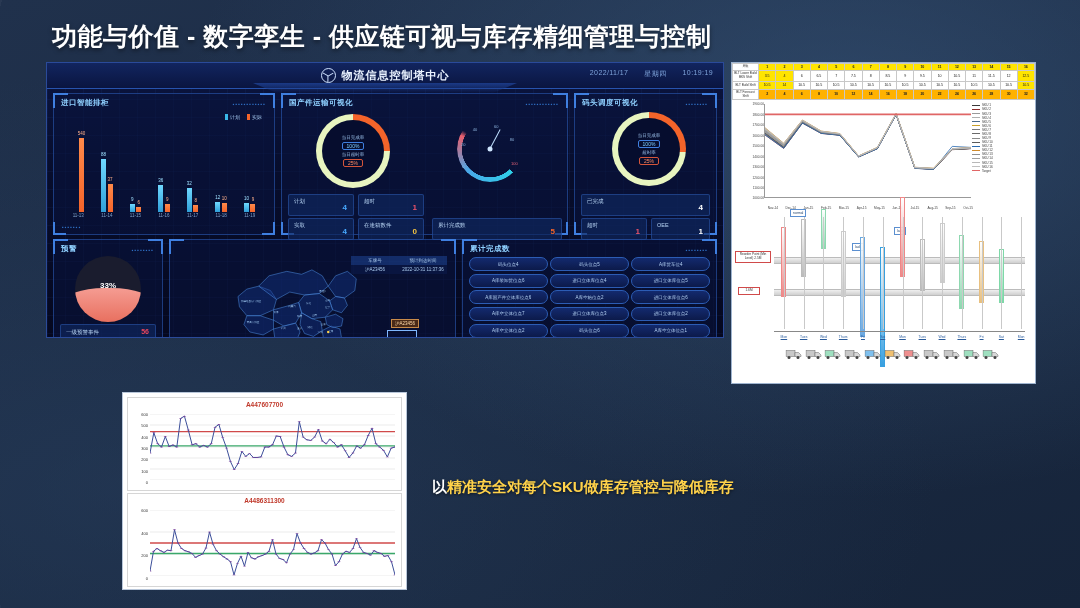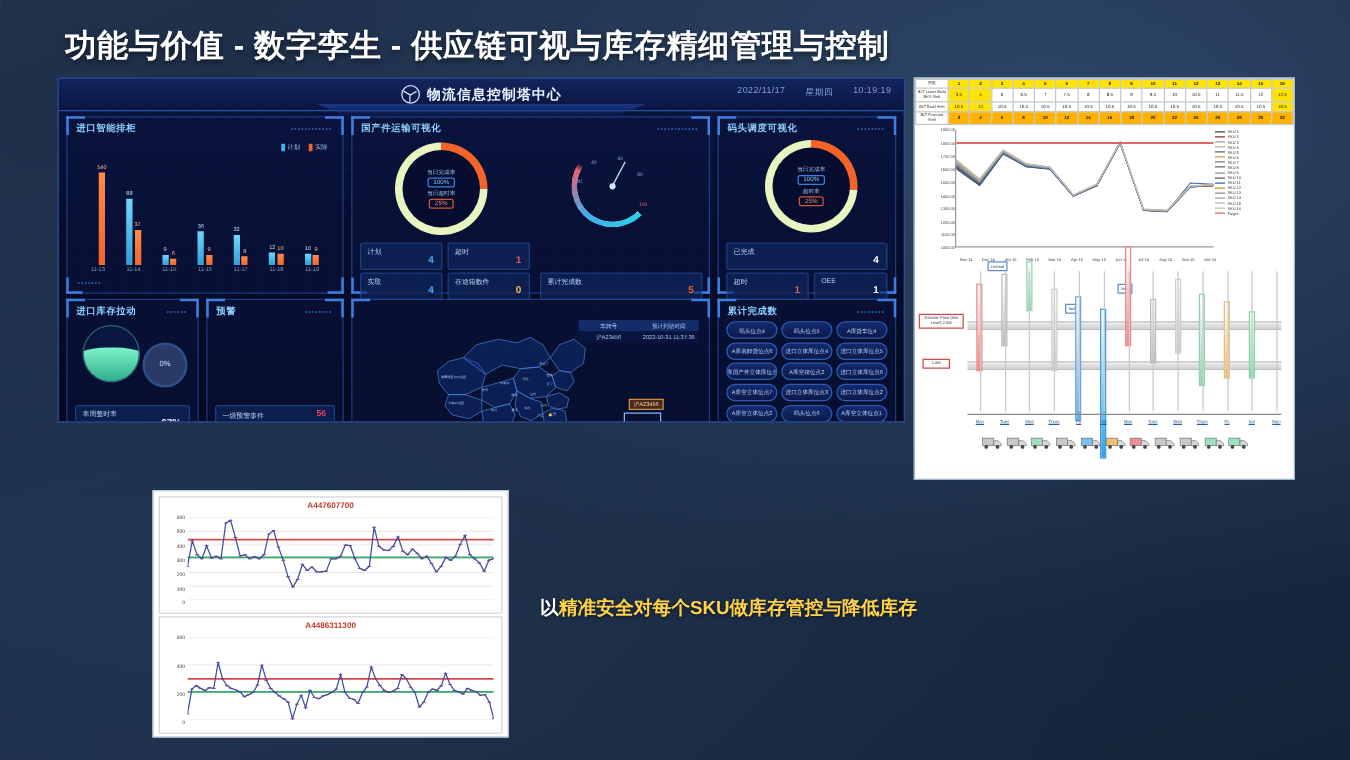--- a/index.html
+++ b/index.html
@@ -415,49 +415,31 @@
           </div>
           <div class="kpi" style="position:absolute;left:76px;top:124px;right:6px;height:22px">
             <span class="k">OEE</span>
             <span class="v" style="color:#ffffff">1</span>
           </div>
         </div>
       </div>
 
       <div class="dash-row">
 
-        <div class="panel" style="width:106px">
-          <span class="panel-ft"></span>
-            <span class="panel-ft2"></span>
-          <div class="panel-title">进口库存拉动</div>
-          <div class="panel-dots">▪▪▪▪▪▪</div>
-          <div class="panel-dots-b">▪▪▪▪▪▪▪</div>
-          <div class="liquid" style="position:absolute;left:12px;top:20px">
-            <div class="wave"></div>
-          </div>
-          <div class="donut" style="position:absolute;right:8px;top:34px;
-               background:conic-gradient(#2a3a66 0deg 360deg);border:2px solid #2f4f8a">
-            <span>0%</span>
-          </div>
-          <div class="kpi" style="position:absolute;left:6px;right:6px;top:84px;height:23px">
-            <span class="k">本周整时率</span>
-            <span class="v" style="color:#ffffff">67%</span>
-          </div>
-          <div class="kpi" style="position:absolute;left:6px;right:6px;top:110px;height:23px">
-            <span class="k">本日整时率</span>
-            <span class="v" style="color:#3fb0ff">0%</span>
-          </div>
-        </div>
 
         <div class="panel" style="width:110px">
           <span class="panel-ft"></span>
             <span class="panel-ft2"></span>
           <div class="panel-title">预警</div>
           <div class="panel-dots">▪▪▪▪▪▪▪▪</div>
           <div class="panel-dots-b">▪▪▪▪▪▪▪</div>
+          <div class="pie-big" style="position:absolute;left:50%;transform:translateX(-50%);top:16px">
+            <div class="fill"></div>
+            <div class="lbl">33%</div>
+          </div>
           <div class="kpi" style="position:absolute;left:6px;right:6px;top:84px;height:16px">
             <span class="k" style="top:4px">一级预警事件</span>
             <span class="v" style="color:#e8455c;font-size:7px;bottom:4px">56</span>
           </div>
           <div class="kpi" style="position:absolute;left:6px;right:6px;top:103px;height:16px">
             <span class="k" style="top:4px">二级预警事件</span>
             <span class="v" style="color:#f5a623;font-size:7px;bottom:4px">22</span>
           </div>
           <div class="kpi" style="position:absolute;left:6px;right:6px;top:122px;height:16px">
             <span class="k" style="top:4px">三级预警事件</span>

